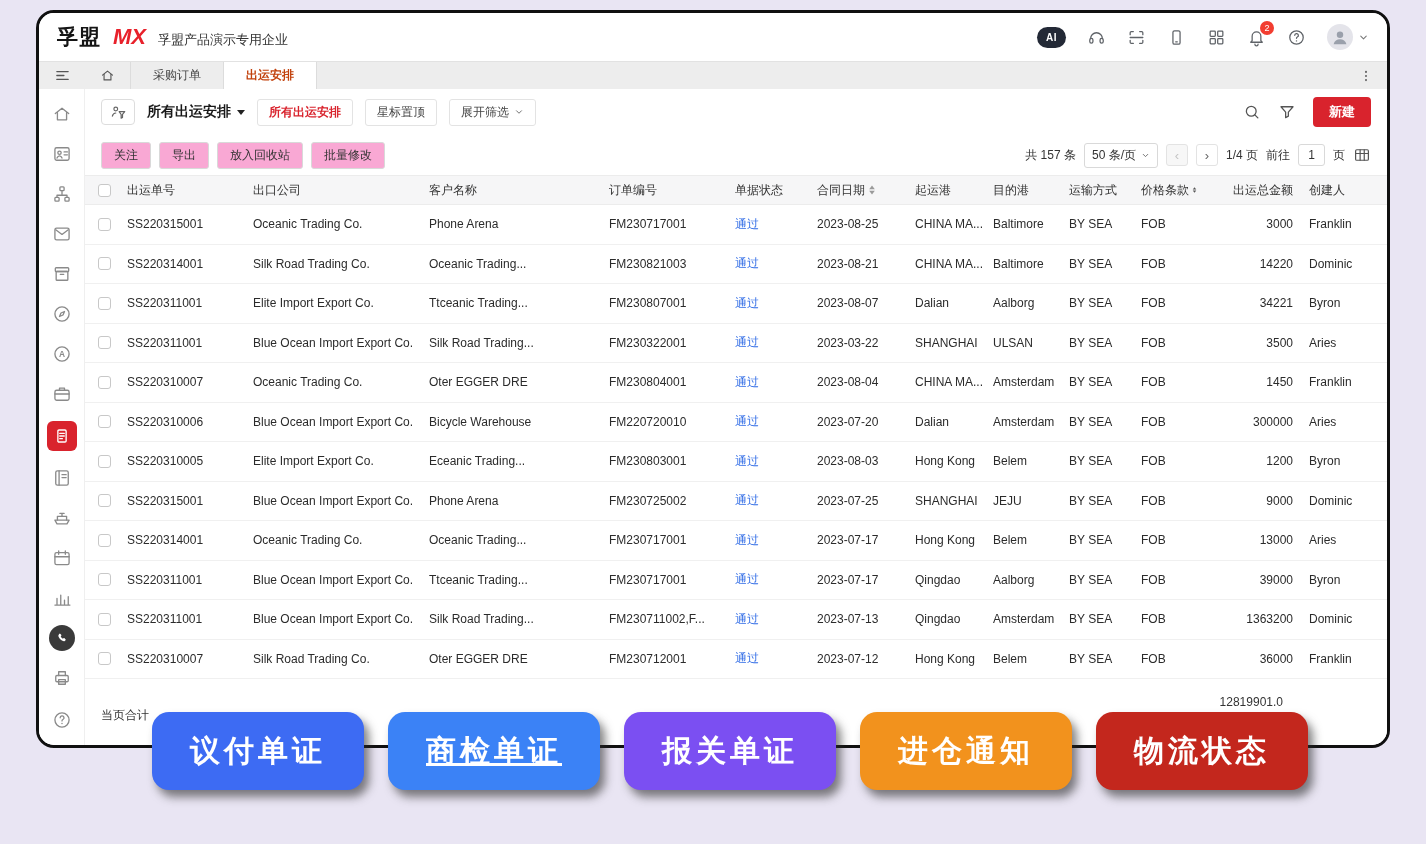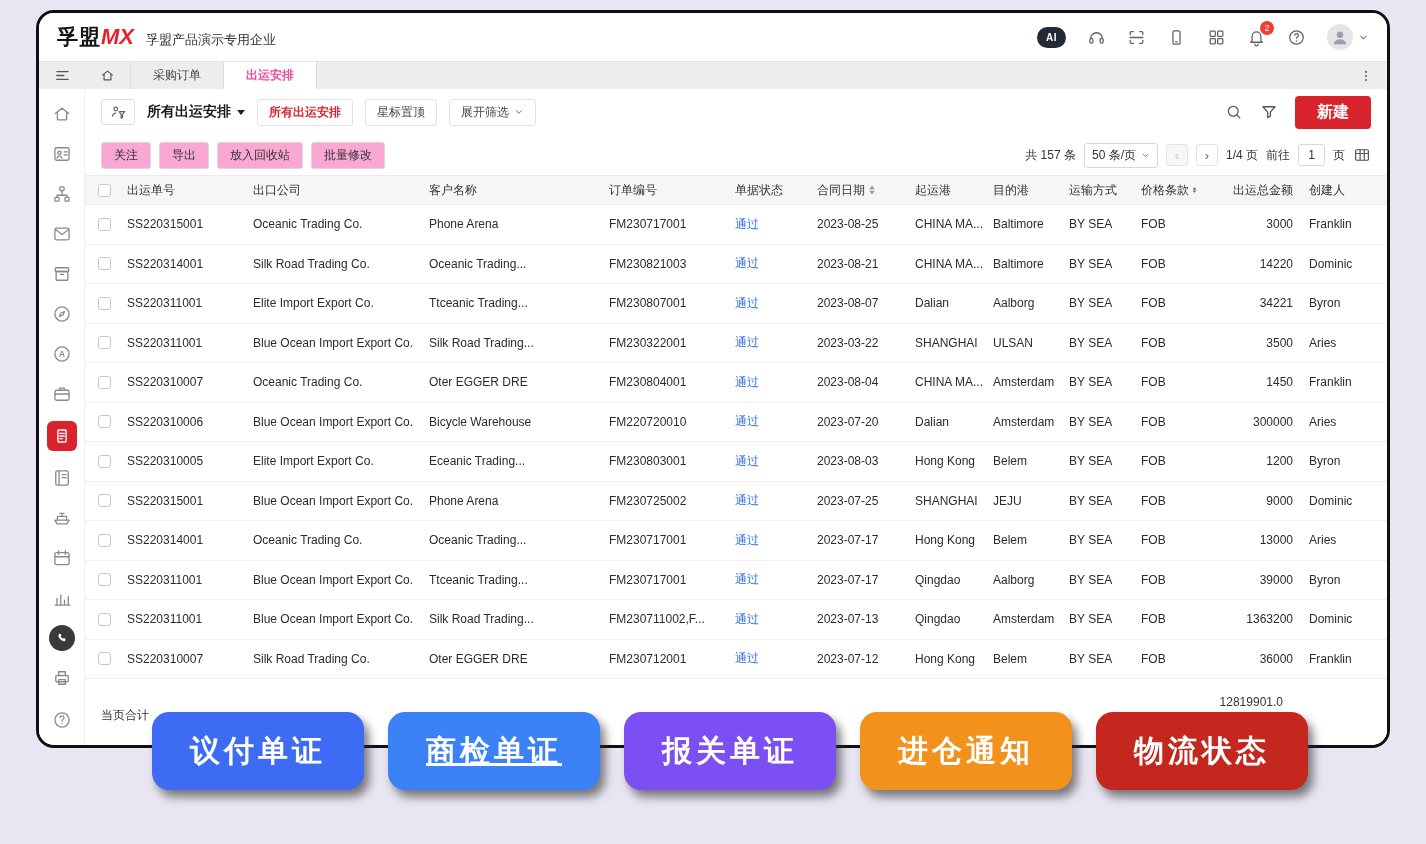--- a/index.html
+++ b/index.html
@@ -4,52 +4,52 @@
 <style>
   *{margin:0;padding:0;box-sizing:border-box;}
   html,body{width:1426px;height:844px;overflow:hidden;}
   body{background:#e9e5f3;font-family:"Liberation Sans","DejaVu Sans",sans-serif;position:relative;}
   svg{display:block;}
   .window{position:absolute;left:36px;top:10px;width:1354px;height:738px;background:#fff;border:3px solid #101010;border-radius:18px;overflow:hidden;}
   
   .topbar{height:48px;display:flex;align-items:center;padding:0 18px;background:#fff;}
   .brand{display:flex;align-items:baseline;}
   .logo-cn{font-size:21px;font-weight:800;color:#151515;letter-spacing:1px;}
-  .logo-mx{font-size:22px;font-weight:800;color:#e8212b;font-style:italic;margin:0 12px 0 0;}
+  .logo-mx{font-size:22px;font-weight:800;color:#e8212b;font-style:italic;margin:0 12px 0 12px;}
   .company{font-size:13px;color:#333;}
   .top-icons{margin-left:auto;display:flex;align-items:center;gap:21px;}
   .tb-icon{position:relative;display:flex;align-items:center;color:#5f6368;cursor:pointer;}
   .ai-pill{background:#232936;color:#fff;font-size:10px;font-weight:700;border-radius:11px;padding:5px 9px;letter-spacing:.5px;}
   .badge{position:absolute;top:-7px;right:-8px;background:#f23d30;color:#fff;font-size:9px;min-width:14px;height:14px;border-radius:8px;display:flex;align-items:center;justify-content:center;padding:0 3px;}
   .avatar{width:26px;height:26px;border-radius:50%;background:#e4e4ea;display:flex;align-items:center;justify-content:center;overflow:hidden;}
   .avatar-wrap{display:flex;align-items:center;gap:5px;}
   
   .tabbar{height:28px;background:#ededed;display:flex;align-items:stretch;border-top:1px solid #e2e2e2;}
   .collapse-btn{width:46px;display:flex;align-items:center;justify-content:center;color:#555;cursor:pointer;}
   .tab{display:flex;align-items:center;padding:8px 22px;font-size:12px;color:#444;border-right:1px solid #dcdcdc;cursor:pointer;}
   .tab-home{padding:0 15px;color:#555;}
-  .tab.active{background:#fff;color:#ec4899;font-weight:700;}
+  .tab.active{background:#fff;color:#c2410c;font-weight:700;}
   .tab-end{margin-left:auto;display:flex;align-items:center;gap:12px;padding:0 14px;color:#666;}
   
   .main{display:flex;height:calc(100% - 76px);}
   .sidebar{width:46px;border-right:1px solid #efefef;display:flex;flex-direction:column;align-items:center;padding:12px 0 12px;gap:14px;background:#fff;}
   .s-icon{width:26px;height:26px;display:flex;align-items:center;justify-content:center;color:#8a8a8a;cursor:pointer;flex:none;}
   .s-icon.active{width:30px;height:30px;background:#d9232d;border-radius:6px;color:#fff;}
   .s-icon.dark-circle{background:#3a3a3a;border-radius:50%;color:#fff;}
   .s-bottom{margin-top:auto;}
   .content{flex:1;display:flex;flex-direction:column;position:relative;background:#fff;}
   
   .filter-row{height:46px;display:flex;align-items:center;gap:12px;padding:0 16px;}
   .saved-filter-box{width:34px;height:26px;border:1px solid #ddd;border-radius:4px;display:flex;align-items:center;justify-content:center;color:#666;cursor:pointer;}
   .view-title{font-size:14px;font-weight:800;color:#181818;display:flex;align-items:center;gap:6px;cursor:pointer;}
   .caret-down{width:0;height:0;border-left:4.5px solid transparent;border-right:4.5px solid transparent;border-top:5.5px solid #222;}
   .chip{font-size:12px;color:#444;border:1px solid #e3e3e3;border-radius:3px;padding:4px 11px;display:flex;gap:5px;align-items:center;cursor:pointer;background:#fff;}
   .chip.active{color:#d9232d;font-weight:700;}
   .filter-right{margin-left:auto;display:flex;align-items:center;gap:17px;}
-  .new-btn{background:#d9232d;color:#fff;font-size:16px;border:none;border-radius:4px;padding:6px 22px;font-weight:600;cursor:pointer;font-family:inherit;}
+  .new-btn{background:#d9232d;color:#fff;font-size:13px;border:none;border-radius:4px;padding:6px 16px;font-weight:600;cursor:pointer;font-family:inherit;}
   
   .action-row{height:40px;display:flex;align-items:center;gap:8px;padding:0 16px;}
   .abtns{display:flex;gap:8px;}
   .abtn{font-size:12px;color:#333;background:#f9a8d4;border:1px solid #d9d9d9;border-radius:3px;padding:4px 12px;cursor:pointer;font-family:inherit;}
   .pag{margin-left:auto;display:flex;align-items:center;gap:8px;font-size:12px;color:#333;}
   .psel{border:1px solid #d9d9d9;border-radius:3px;padding:3px 7px;display:flex;align-items:center;gap:5px;cursor:pointer;}
   .pnav{width:22px;height:22px;border:1px solid #e3e3e3;border-radius:3px;display:flex;align-items:center;justify-content:center;color:#666;cursor:pointer;font-size:13px;}
   .pnav.disabled{color:#c4c4c4;background:#f7f7f7;}
   .goto-input{width:27px;height:22px;border:1px solid #d9d9d9;border-radius:3px;text-align:center;font-size:12px;color:#333;font-family:inherit;}
   

